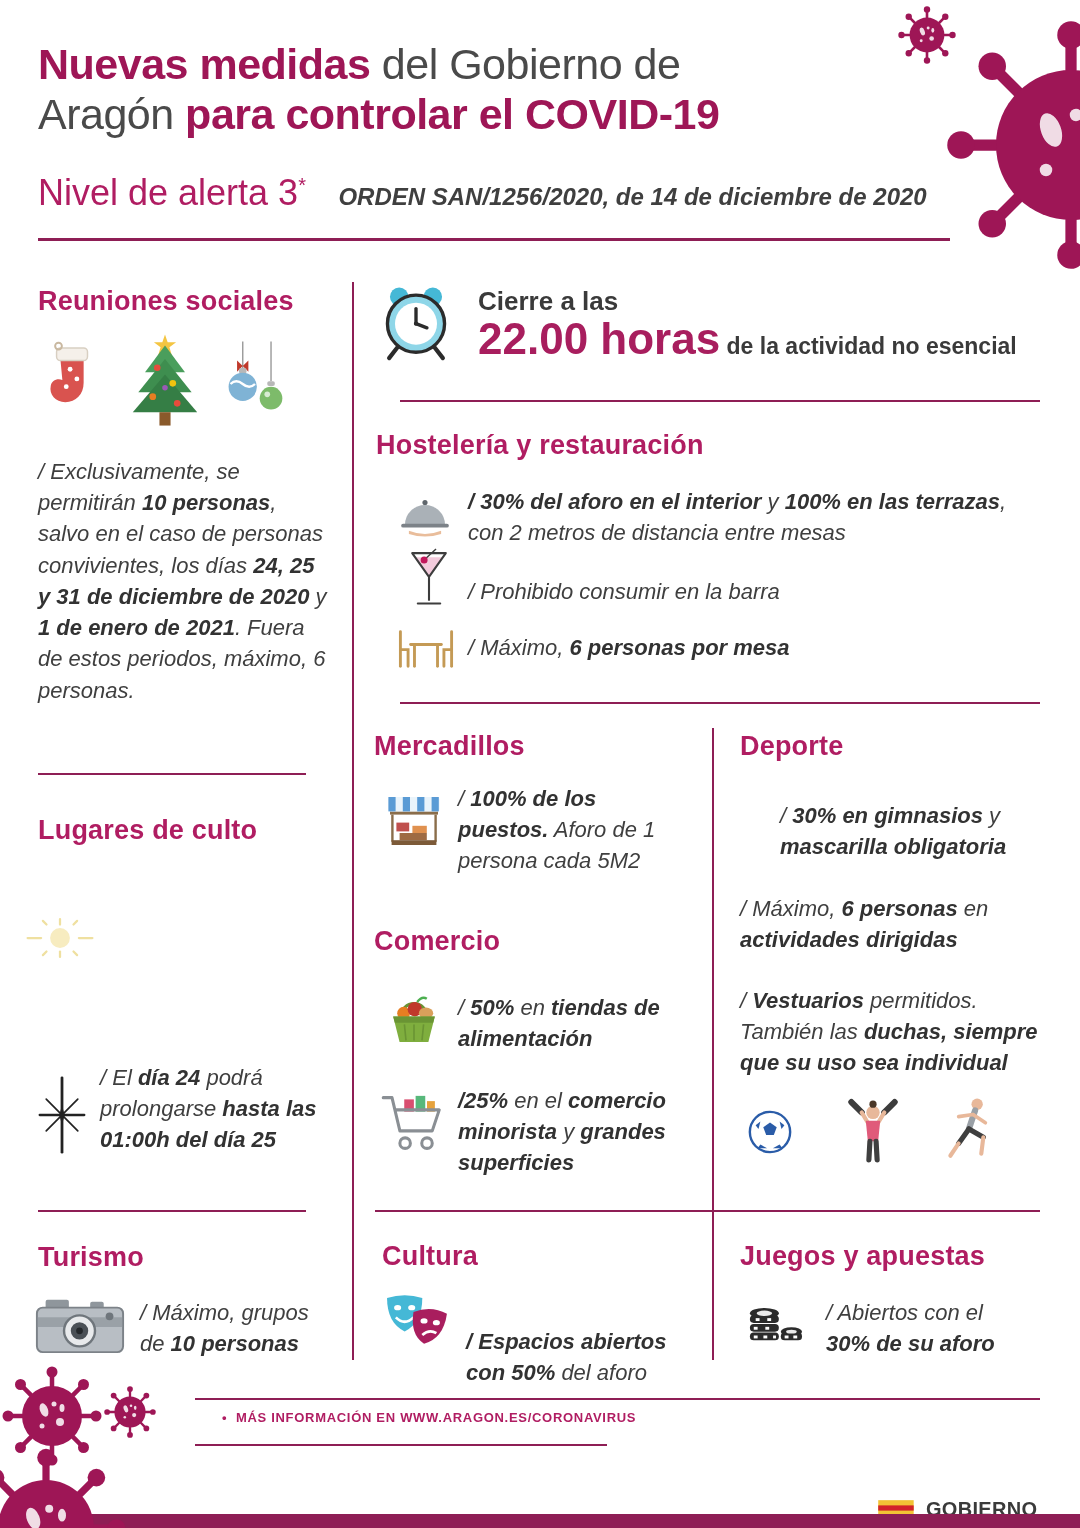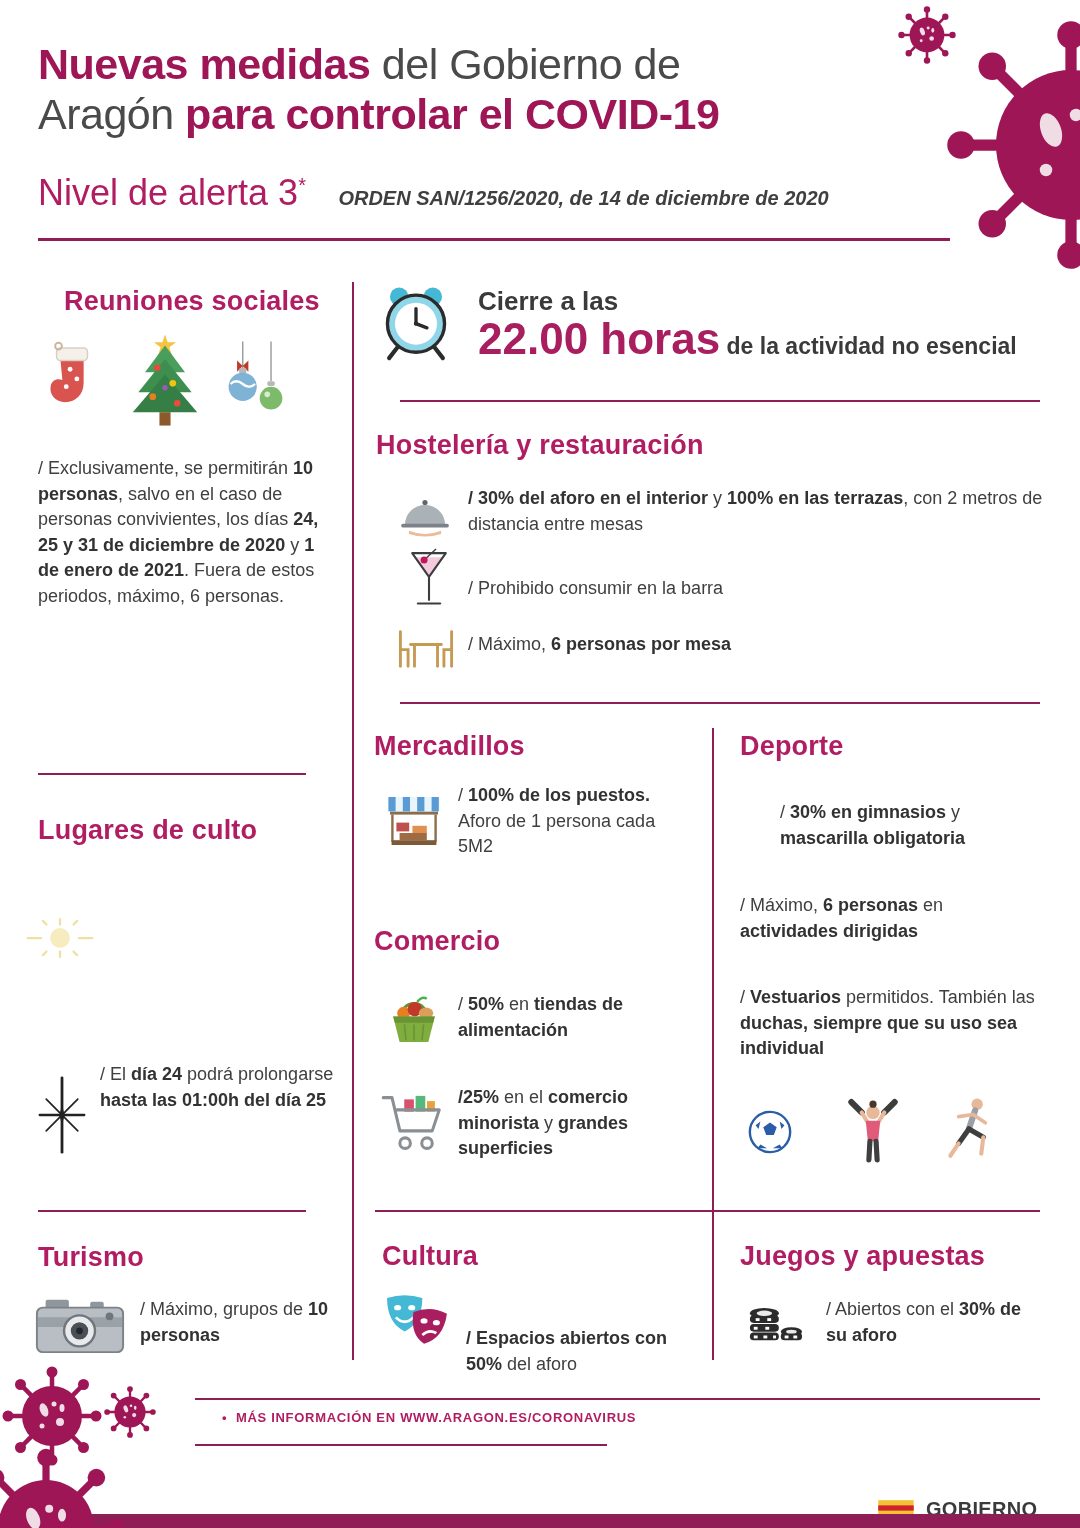--- a/index.html
+++ b/index.html
@@ -7,23 +7,23 @@
   html,body { background:#ffffff; }
   body { font-family:"Liberation Sans", sans-serif; color:#3f3f3f; }
   .page { position:relative; width:1080px; height:1528px; background:#fff; overflow:hidden; margin:0 auto;padding-left:17px; }
   .abs { position:absolute; }
   .hr { background:#8e1e55; height:2px; }
   .vr { background:#8e1e55; width:2px; }
   .title-line { font-size:43px; line-height:1.16; font-weight:400; color:#4a4a4a; letter-spacing:-0.5px; }
   .title-b { font-weight:700; color:#9e1656; }
   .alert { font-size:36px; color:#b01d62; font-weight:500; }
   .alert sup { font-size:20px; color:#b01d62; }
-  .order { font-size:20px; font-style:italic; font-weight:700; color:#3f3f3f; margin-left:28px; }
+  .order { font-size:24px; font-style:italic; font-weight:700; color:#3f3f3f; margin-left:28px; }
   .sec-h { font-size:27px; font-weight:700; color:#b01d62; letter-spacing:0.2px; }
-  .p { font-size:18px; line-height:1.42; color:#3f3f3f; }
+  .p { font-size:22px; line-height:1.42; color:#3f3f3f;font-style:italic; }
   .p b { font-weight:700; color:#323232; }
   .closure-1 { font-size:26px; font-weight:700; color:#3a3a3a; }
   .closure-time { font-size:44px; font-weight:700; color:#a81e5e; }
   .closure-rest { font-size:23px; font-weight:700; color:#3a3a3a; }
   .footer-info { font-size:13px; letter-spacing:0.7px; color:#b01d62; font-weight:600; }
   .footer-info b { font-weight:700; }
   .logo-txt { font-size:20px; font-weight:700; color:#3a3a3a; line-height:1.1; letter-spacing:0.3px; }
   .bottom-bar { background:#8e1e55; }
   svg.icon { display:block; }
   .virus { color:#9e1656; }
@@ -291,21 +291,21 @@
     </svg>
 
   <div class="abs vr" style="left:352px; top:282px; height:1078px;"></div>
   <div class="abs vr" style="left:712px; top:728px; height:632px;"></div>
   <div class="abs hr" style="left:400px; top:400px; width:640px;"></div>
   <div class="abs hr" style="left:400px; top:702px; width:640px;"></div>
   <div class="abs hr" style="left:38px; top:773px; width:268px;"></div>
   <div class="abs hr" style="left:38px; top:1210px; width:268px;"></div>
   <div class="abs hr" style="left:375px; top:1210px; width:665px;"></div>
 
-  <div class="abs sec-h" style="left:38px; top:286px;margin-left:26px;">Reuniones sociales</div>
+  <div class="abs sec-h" style="left:38px; top:286px;">Reuniones sociales</div>
 
   <svg class="abs icon" style="left:44px; top:338px;" width="58" height="78">
       <use href="#sym-stocking"></use>
     </svg>
   <svg class="abs icon" style="left:125px; top:330px;" width="80" height="100">
       <use href="#sym-tree"></use>
     </svg>
   <svg class="abs icon" style="left:222px; top:338px;" width="66" height="92">
       <use href="#sym-baubles"></use>
     </svg>

